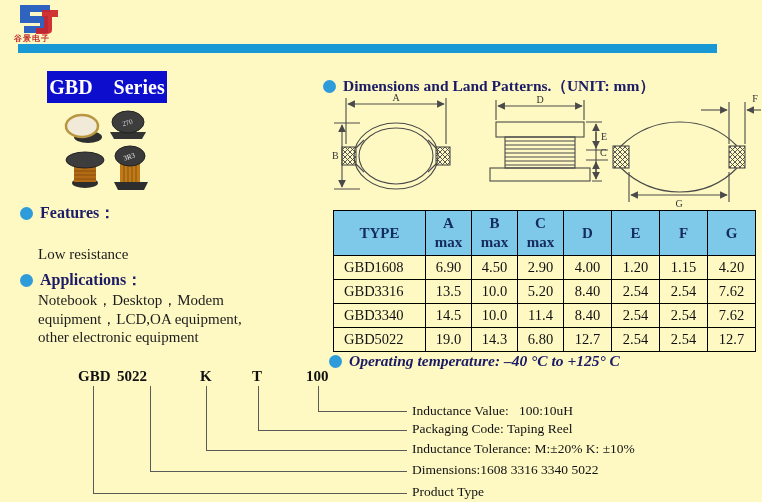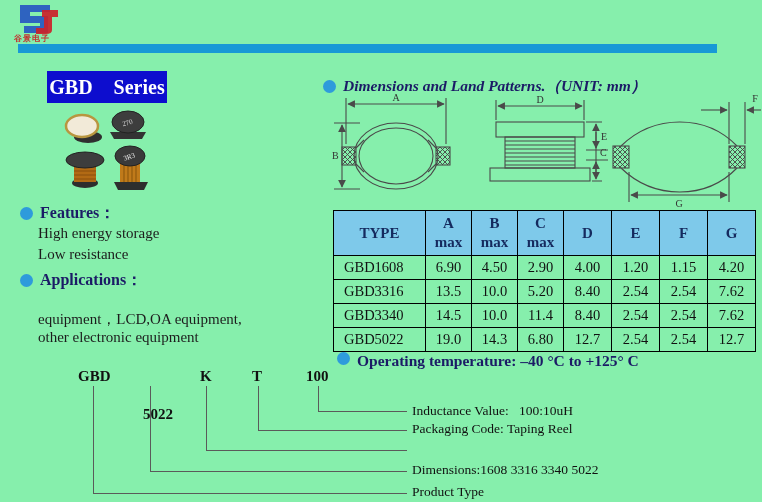--- a/index.html
+++ b/index.html
@@ -1,16 +1,16 @@
 <!DOCTYPE html>
 <html><head>
 <meta charset="utf-8">
 <style>
   html,body{margin:0;padding:0;background:#fff;}
-  .page{position:relative;width:762px;height:502px;background:#86efac;overflow:hidden;
+  .page{position:relative;width:762px;height:502px;background:#fef9c3;overflow:hidden;
         font-family:"Liberation Serif",serif;color:#1c1c1c;}
   
   .tagline{position:absolute;left:360px;top:20px;width:355px;text-align:right;
            font-family:"Liberation Sans",sans-serif;font-weight:bold;font-size:15px;
            color:#0d0d0d;letter-spacing:1px;}
   .topbar{position:absolute;left:18px;top:44px;width:699px;height:9px;background:#1899D6;}
   .logo{position:absolute;left:18px;top:4px;}
   .logo-cn{position:absolute;left:14px;top:33px;font-size:8px;font-weight:bold;color:#c43030;
            letter-spacing:1px;}
   
@@ -30,24 +30,24 @@
   
   .diagrams{position:absolute;left:330px;top:92px;}
   .dim-letter{font-family:"Liberation Serif",serif;font-size:10px;fill:#333;}
   
   .spec{position:absolute;left:333px;top:210px;border-collapse:collapse;table-layout:fixed;}
   .spec td,.spec th{border:1.5px solid #000;text-align:center;font-family:"Liberation Serif",serif;}
   .spec th{background:#7EC9EA;color:#152A5E;font-size:15px;font-weight:bold;height:42px;line-height:1.25;}
   .spec td{font-size:14.5px;height:21px;color:#111;}
   .spec td.type{text-align:left;padding-left:10px;}
   
-  .temp{position:absolute;left:337px;top:352px;display:flex;gap:7px;}
+  .temp{position:absolute;left:329px;top:352px;display:flex;align-items:center;gap:7px;font-style:italic;}
   .temp b{font-size:15.5px;color:#1B1B66;white-space:pre;}
   .dimhead{position:absolute;left:323px;top:76px;display:flex;align-items:center;gap:7px;}
-  .dimhead b{font-size:15.5px;color:#1B1B66;white-space:pre;font-style:italic;}
+  .dimhead b{font-size:15.5px;color:#1B1B66;white-space:pre;}
 </style>
 </head>
 <body>
 
 <div class="page">
 
   <svg class="logo" width="42" height="30" viewBox="0 0 42 30">
     <path d="M2,1 H32 V8 H12 V12 H30 V29 H6 V22 H22 V19 H2 Z" fill="#2E63C0"></path>
     <path d="M24,6 H40 V13 H34 V26 Q34,30 28,30 H18 V24 H26 V13 H24 Z" fill="#CC2229" opacity="0.92"></path>
   </svg>
@@ -80,44 +80,45 @@
       <path d="M66,56 V76 M70,56 V76 M74,56 V76 M78,56 V76" stroke="#915a0e" stroke-width="1.2"></path>
       <ellipse cx="72" cy="50" rx="15" ry="10" fill="#3a3a3a" stroke="#222"></ellipse>
       <text x="72" y="53" font-size="7" fill="#e8e8e8" text-anchor="middle" transform="rotate(-18 72 53)">3R3</text>
     </g>
   </svg>
 
   <div class="sec" style="left:20px;top:203px;">
     <span class="bullet"></span>
     <b>Features：</b>
   </div>
-  <div class="item" style="top:225px;">High energy storage</div>
   <div class="item" style="top:246px;">Low resistance</div>
 
   <div class="sec" style="left:20px;top:270px;">
     <span class="bullet"></span>
     <b>Applications：</b>
   </div>
+  <div class="item" style="top:291px;">Notebook，Desktop，Modem</div>
   <div class="item" style="top:310px;">equipment，LCD,OA equipment,</div>
   <div class="item" style="top:329px;">other electronic equipment</div>
 
   <span class="pn-code" style="left:78px;">GBD</span>
-  <span class="pn-code" style="left:143px;margin-top:38px;">5022</span>
+  <span class="pn-code" style="left:117px;">5022</span>
   <span class="pn-code" style="left:200px;">K</span>
   <span class="pn-code" style="left:252px;">T</span>
   <span class="pn-code" style="left:306px;">100</span>
 
   <div class="pn-line" style="left:93px; top:386px;width:313px;height:107px;"></div>
   <div class="pn-line" style="left:150px;top:386px;width:256px;height:85px;"></div>
   <div class="pn-line" style="left:206px;top:386px;width:200px;height:64px;"></div>
   <div class="pn-line" style="left:258px;top:386px;width:148px;height:44px;"></div>
   <div class="pn-line" style="left:318px;top:386px;width:88px; height:25px;"></div>
 
   <div class="pn-label" style="top:403px;">Inductance Value:   100:10uH</div>
   <div class="pn-label" style="top:421px;">Packaging Code: Taping Reel</div>
+  <div class="pn-label" style="top:441px;">Inductance Tolerance: M:±20% K: ±10%</div>
   <div class="pn-label" style="top:462px;">Dimensions:1608 3316 3340 5022</div>
   <div class="pn-label" style="top:484px;">Product Type</div>
 
   <div class="dimhead">
     <span class="bullet"></span>
     <b>Dimensions and Land Patterns.（UNIT: mm）</b>
   </div>
 
   <svg class="diagrams" width="432" height="118" viewBox="0 0 432 118">
     <defs>

